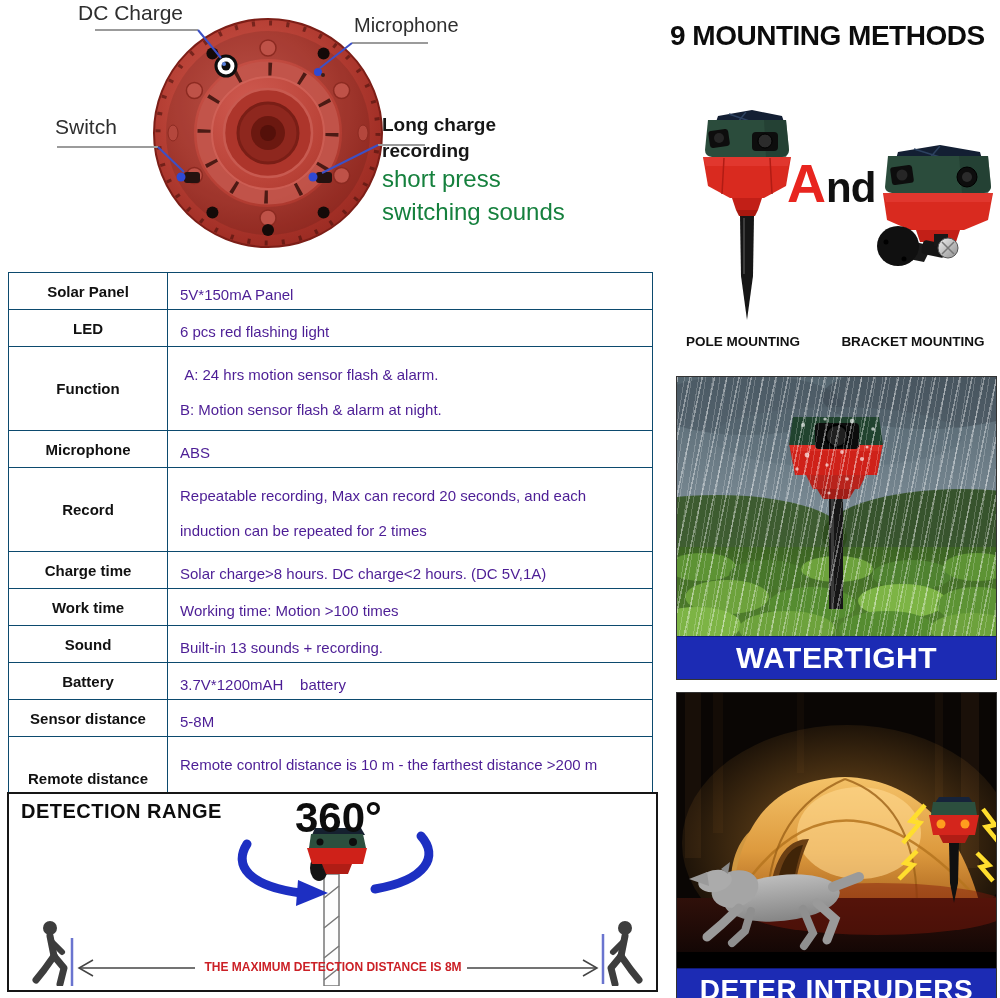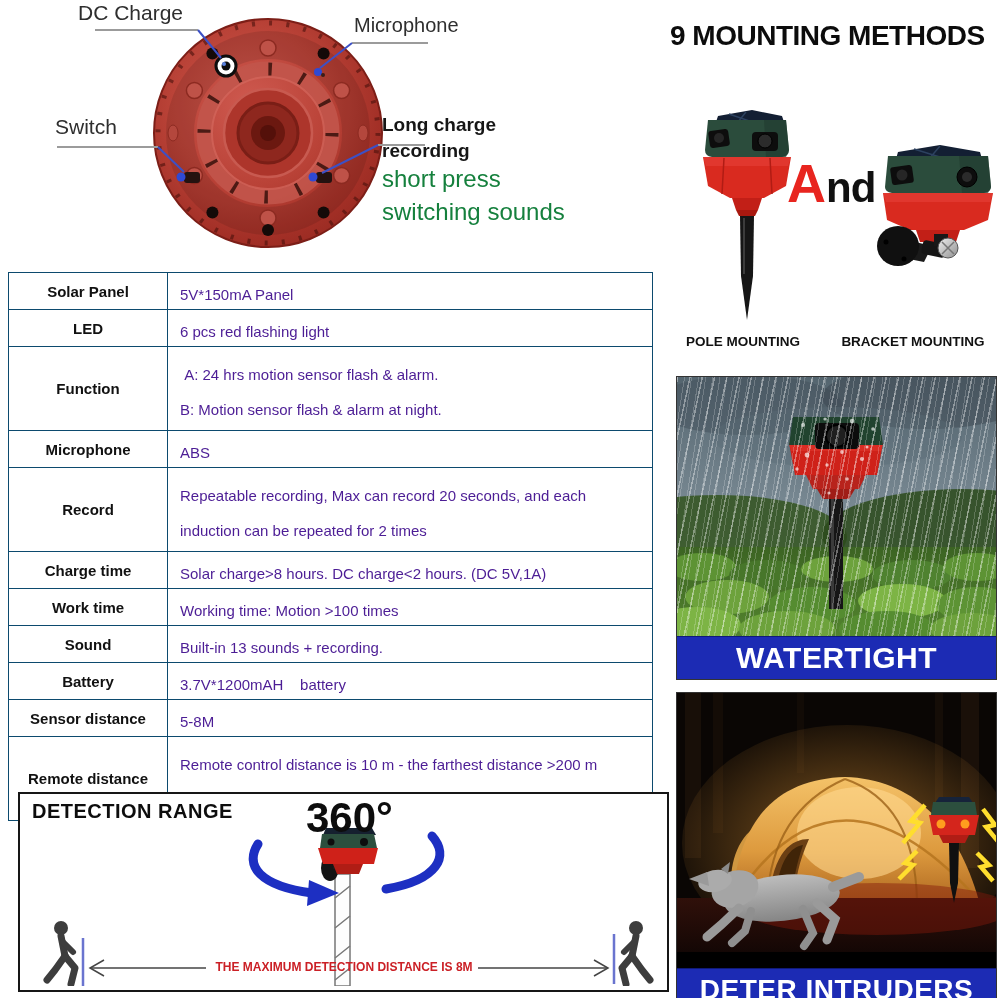--- a/index.html
+++ b/index.html
@@ -29,21 +29,21 @@
   
   #spec-table{position:absolute;left:8px;top:272px;width:645px;border-collapse:collapse;table-layout:fixed;}
   #spec-table td{border:1px solid #0c4a6e;vertical-align:middle;}
   #spec-table .label-cell{width:156px;font-weight:bold;font-size:15px;text-align:center;color:#111;}
   #spec-table .value-cell{font-size:15px;color:#4c1d95;padding:11px 8px 3px 12px;white-space:pre-wrap;line-height:1.45;}
   #spec-table tr.row{height:37px;}
   #spec-table tr.tall{height:73px;}
   #spec-table tr.tall .value-cell{line-height:2.3;}
 
   
-  #detect-box{left:18px;top:792px;width:647px;height:196px;border:2px solid #161616;background:#fff;}
+  #detect-box{left:7px;top:792px;width:647px;height:196px;border:2px solid #161616;background:#fff;}
   .detect-title{left:12px;top:6px;font-size:20px;font-weight:bold;color:#0d0d0d;letter-spacing:0.5px;}
   .detect-360{left:286px;top:0px;font-size:42px;font-weight:bold;color:#0d0d0d;}
   .detect-note{left:188px;top:166px;width:272px;text-align:center;font-size:12px;font-weight:bold;color:#cb2026;}
 
   
   .photo{position:absolute;width:321px;border:1px solid #333;box-sizing:border-box;background:#000;}
   #watertight{left:676px;top:376px;height:304px;}
   #deter{left:676px;top:692px;height:320px;}
   .scene{position:relative;width:100%;overflow:hidden;}
   #watertight .scene{height:260px;}

